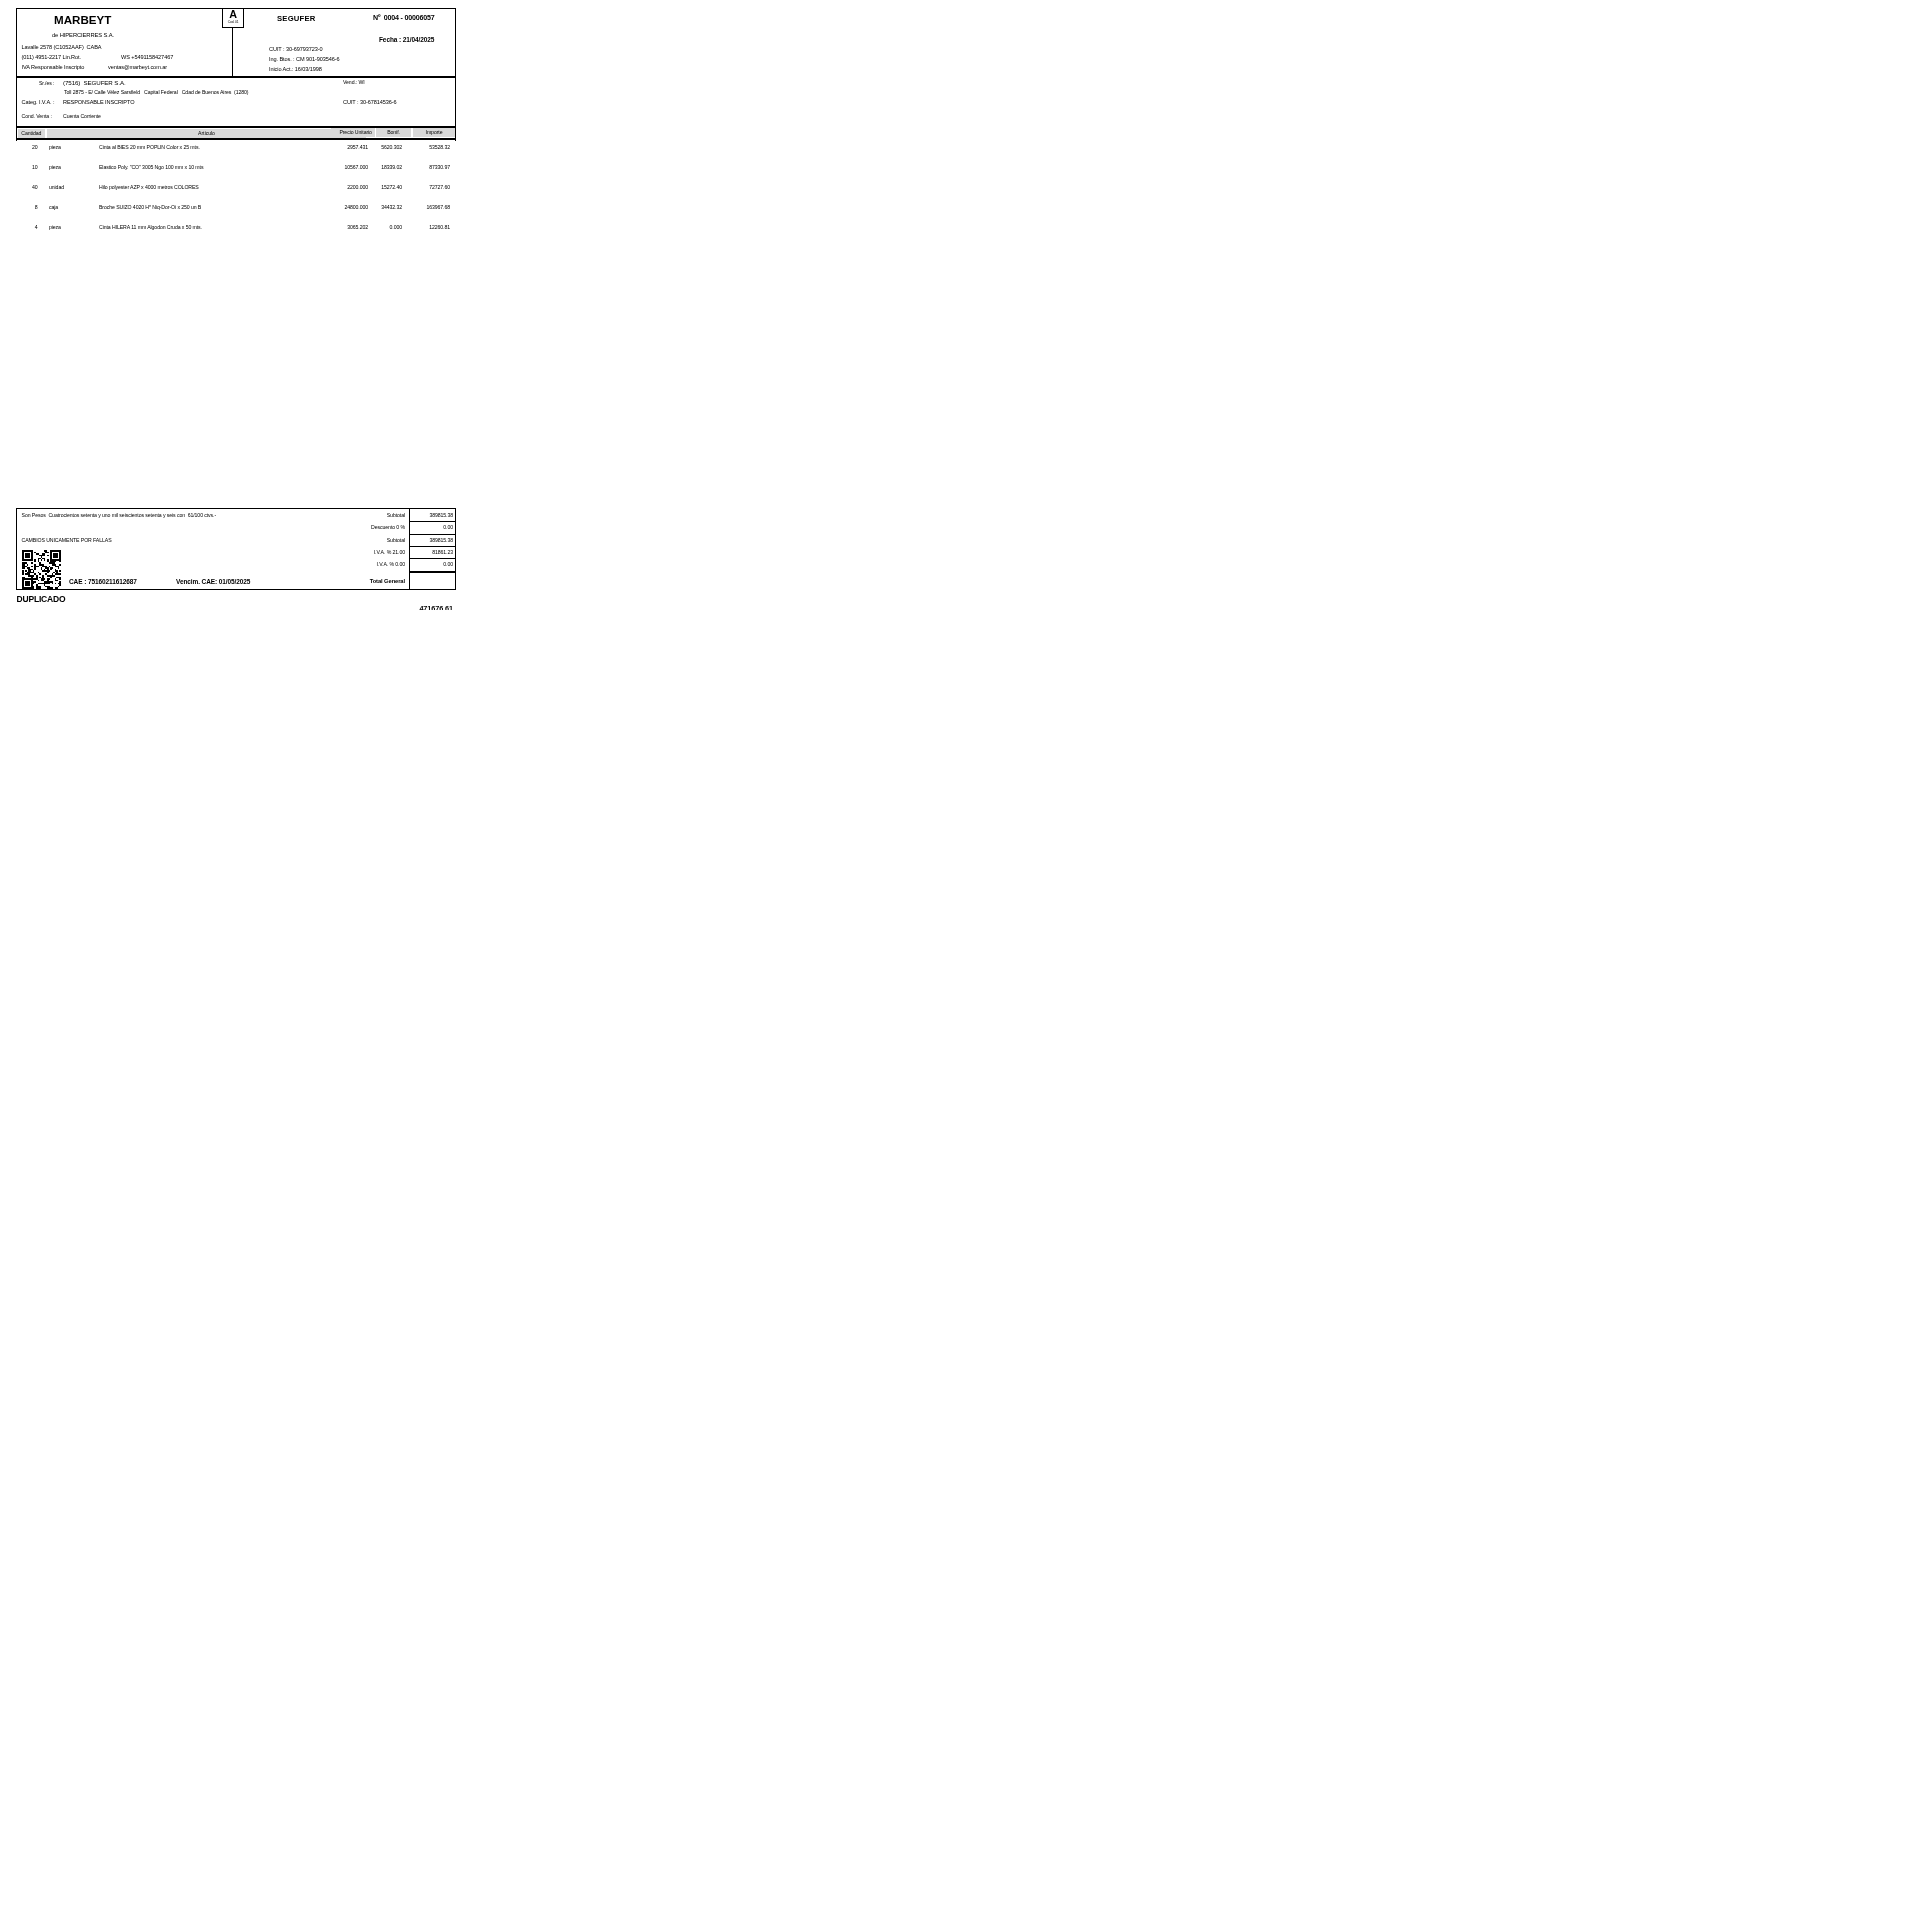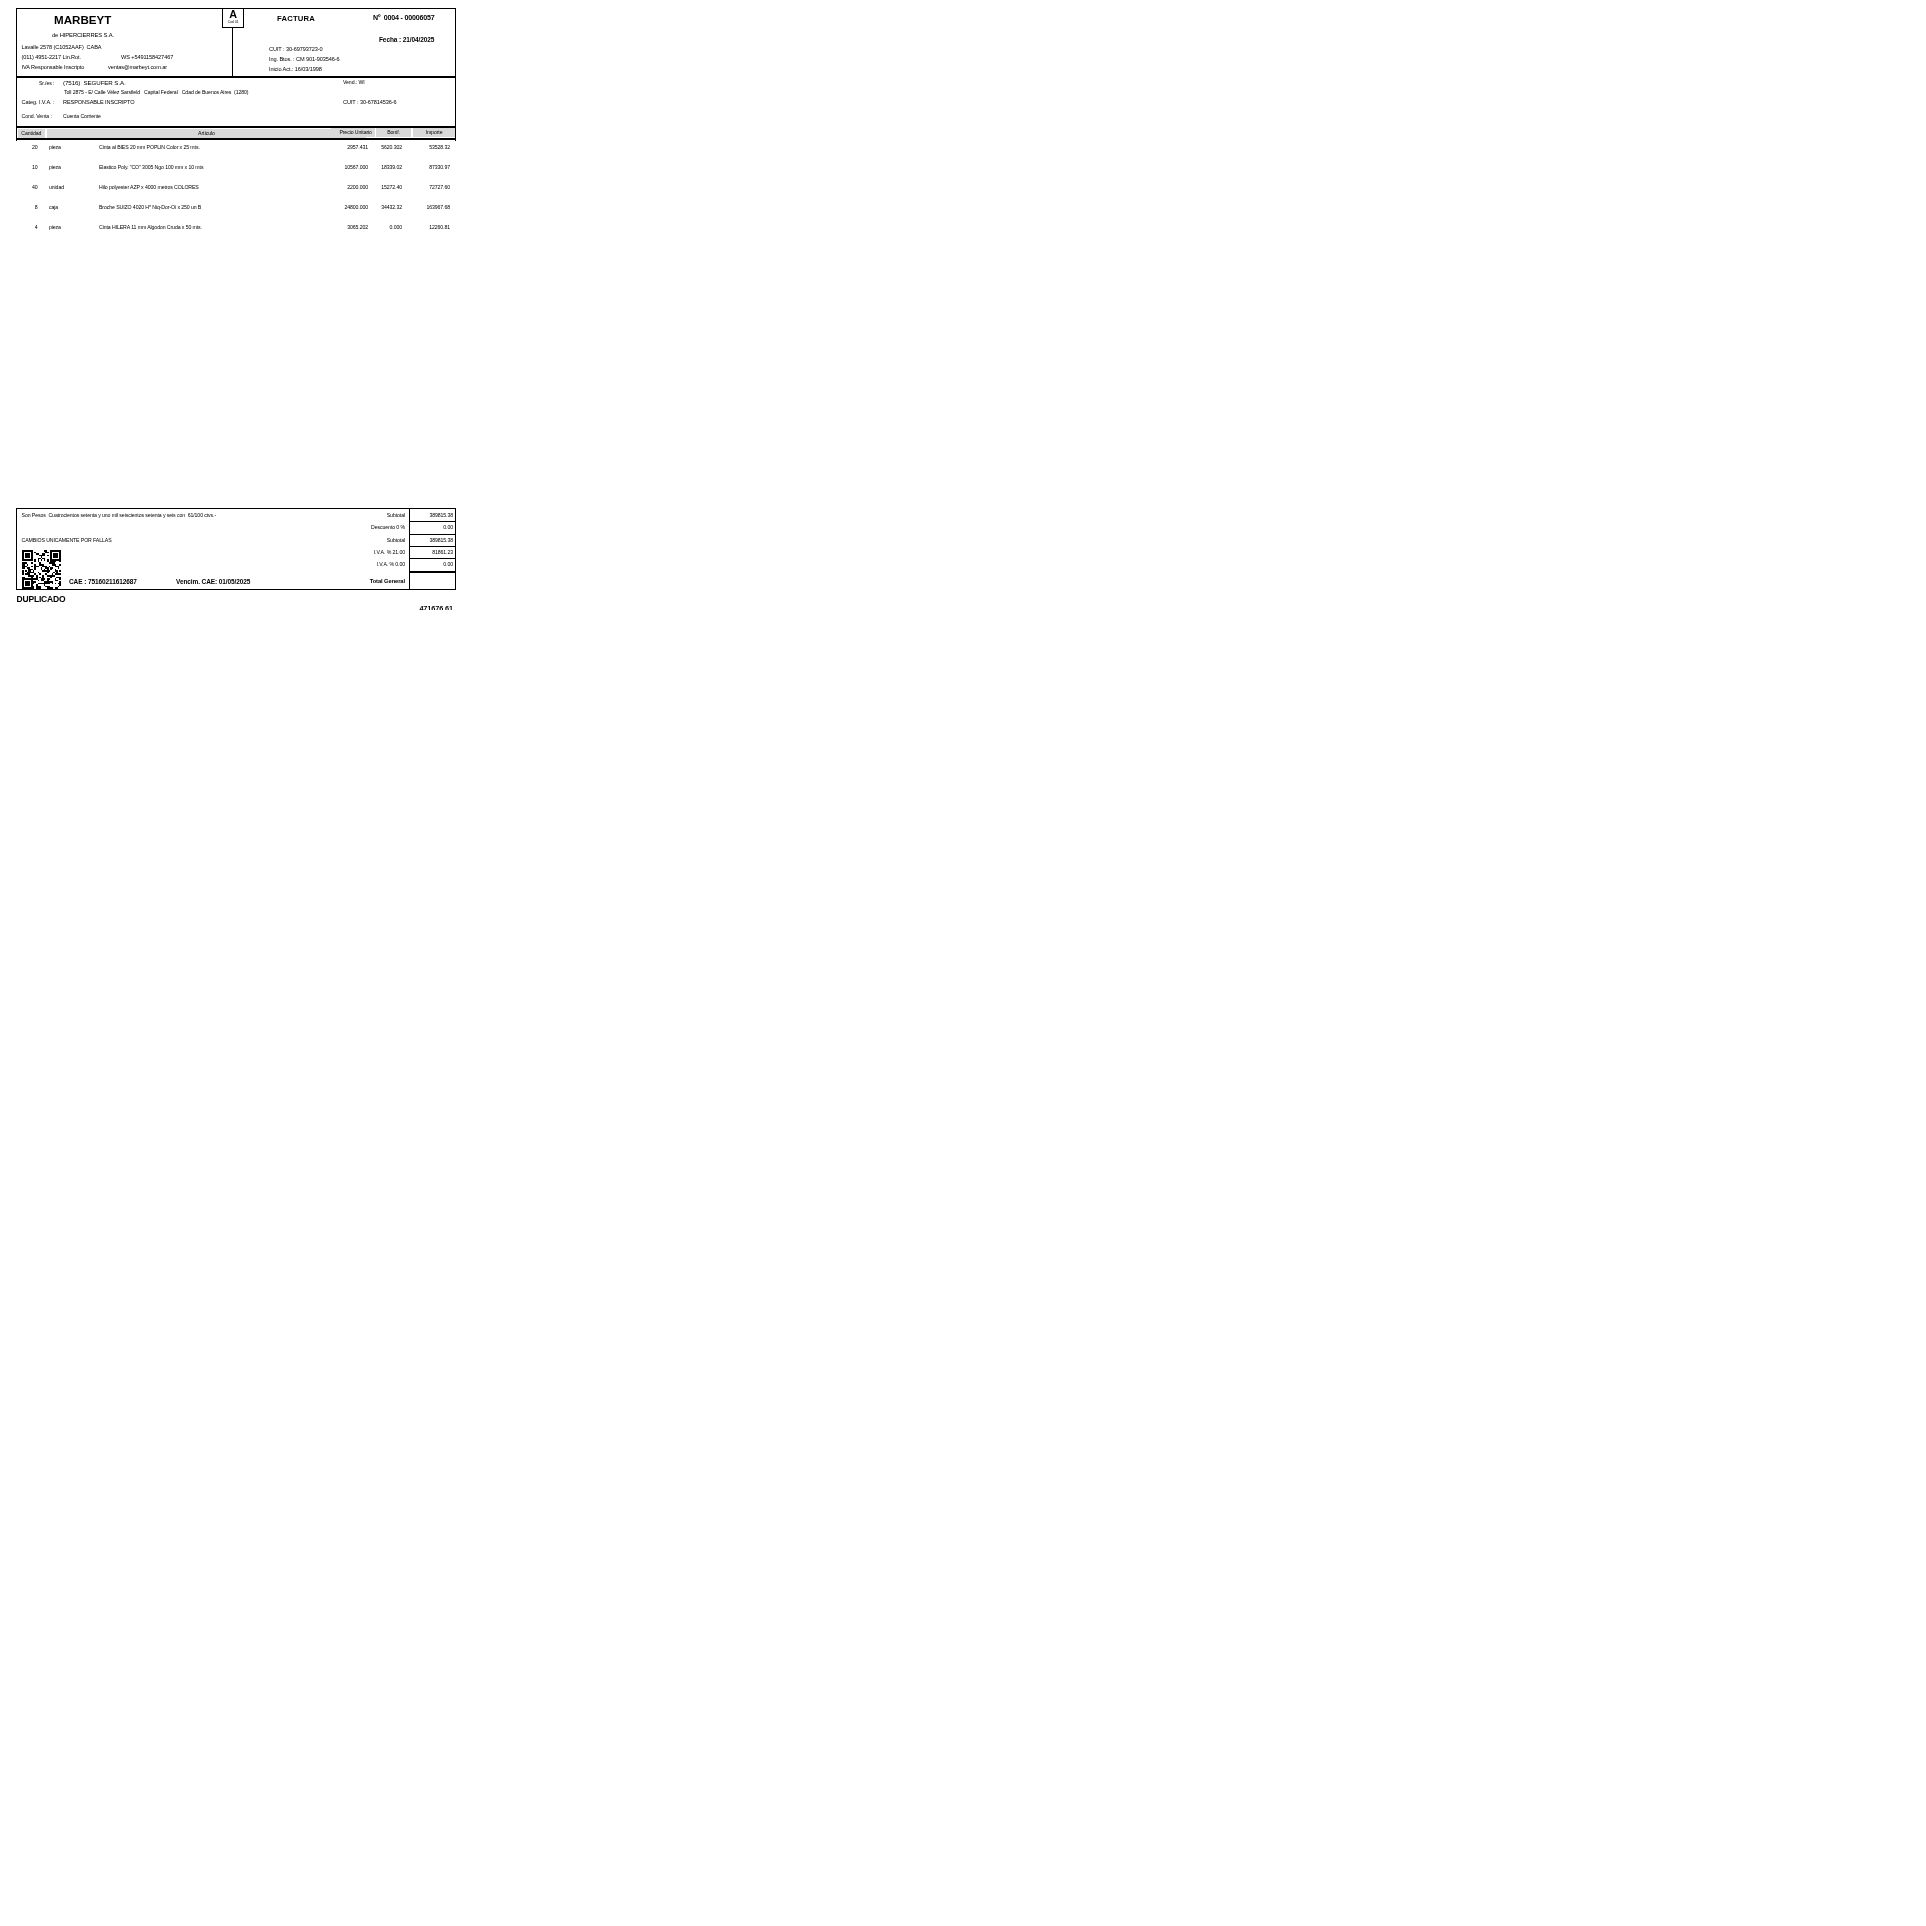--- a/index.html
+++ b/index.html
@@ -81,21 +81,21 @@
 <div class="abs fs14" style="left:121px; top:54px;">WS +5491158427467</div>
 <div class="abs fs14" style="left:21.6px; top:64px;">IVA Responsable Inscripto</div>
 <div class="abs fs14" style="left:108px; top:64px;">ventas@marbeyt.com.ar</div>
 
 <div class="abs letter-box">
   <span class="letter-a">A</span>
   <span class="letter-code">Cod. 01</span>
 </div>
 <div class="abs letter-divider"></div>
 
-<div class="abs b" style="left:277px; top:14px; font-size:7.7px; letter-spacing:0.2px;">FACTURA</div>
+<div class="abs b" style="left:277px; top:14px; font-size:7.7px; letter-spacing:0.2px;">SEGUFER</div>
 <div class="abs b pre" style="left:373px; top:14.3px; font-size:7.1px; letter-spacing:-0.2px;">Nº  0004 - 00006057</div>
 <div class="abs b" style="left:379px; top:36px; font-size:6.5px;">Fecha : 21/04/2025</div>
 <div class="abs fs14" style="left:269px; top:46px;">CUIT : 30-69793723-0</div>
 <div class="abs fs14" style="left:269px; top:56px;">Ing. Btos. : CM 901-903546-6</div>
 <div class="abs fs14" style="left:269px; top:66px;">Inicio Act.: 16/03/1998</div>
 
 <div class="abs fs13" style="left:39px; top:80px;">Sr./es :</div>
 <div class="abs fs16 pre" style="left:63px; top:79px;">(7516)  SEGUFER S.A.</div>
 <div class="abs fs13 pre" style="left:64px; top:89px;">Toll 2875 - E/ Calle Vélez Sarsfield   Capital Federal   Cdad de Buenos Aires  (1280)</div>
 <div class="abs fs14" style="left:21.6px; top:99px;">Categ. I.V.A. :</div>

